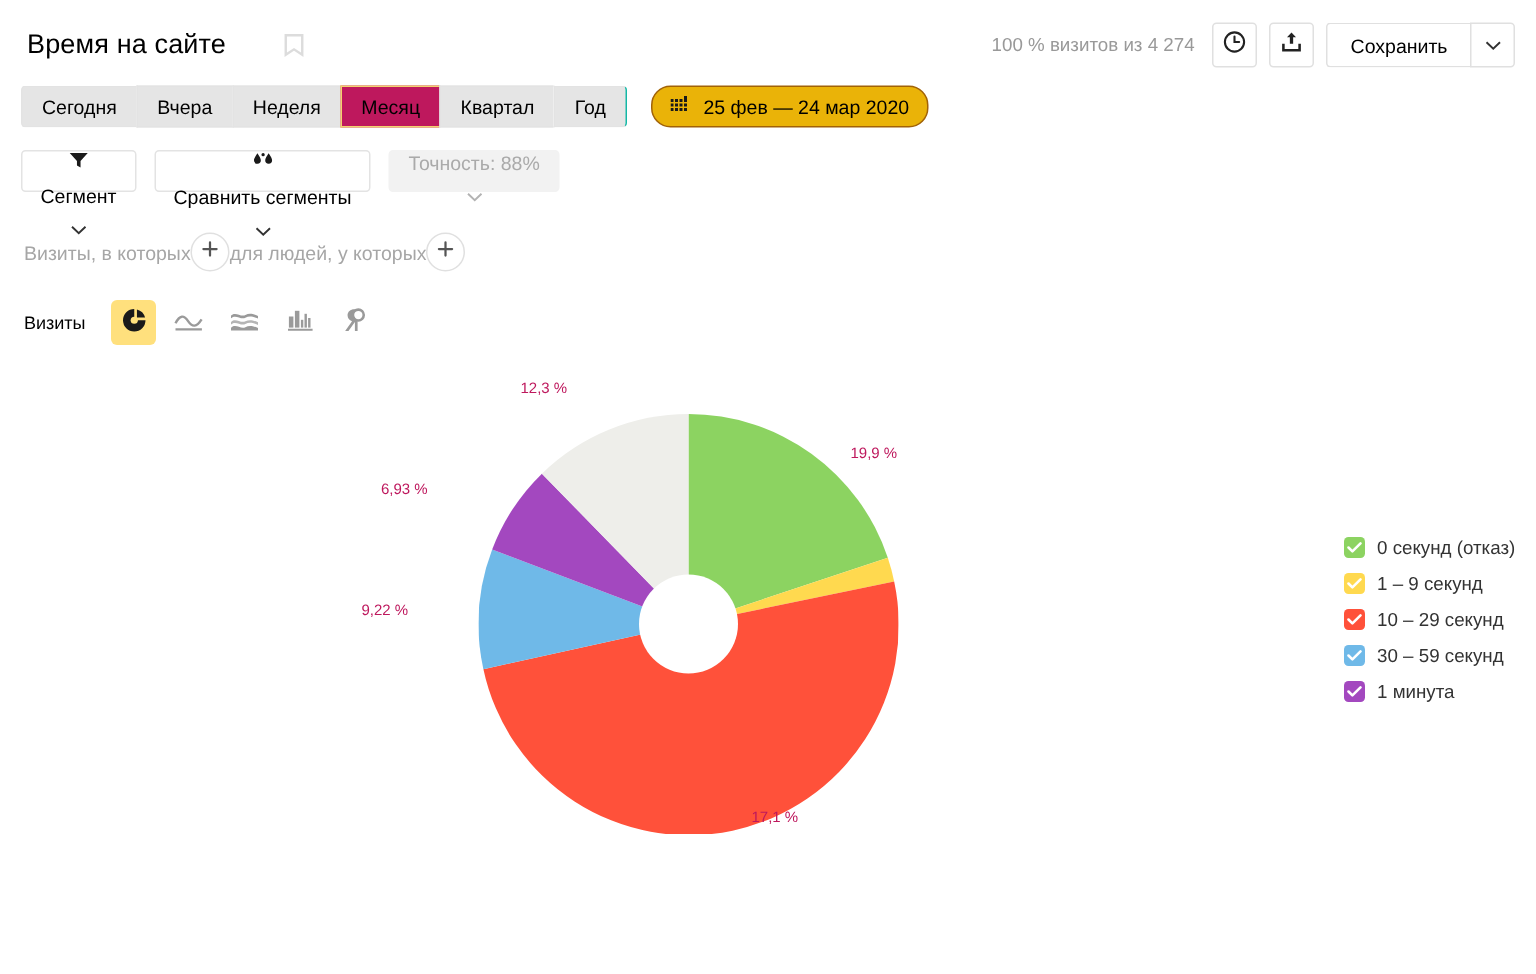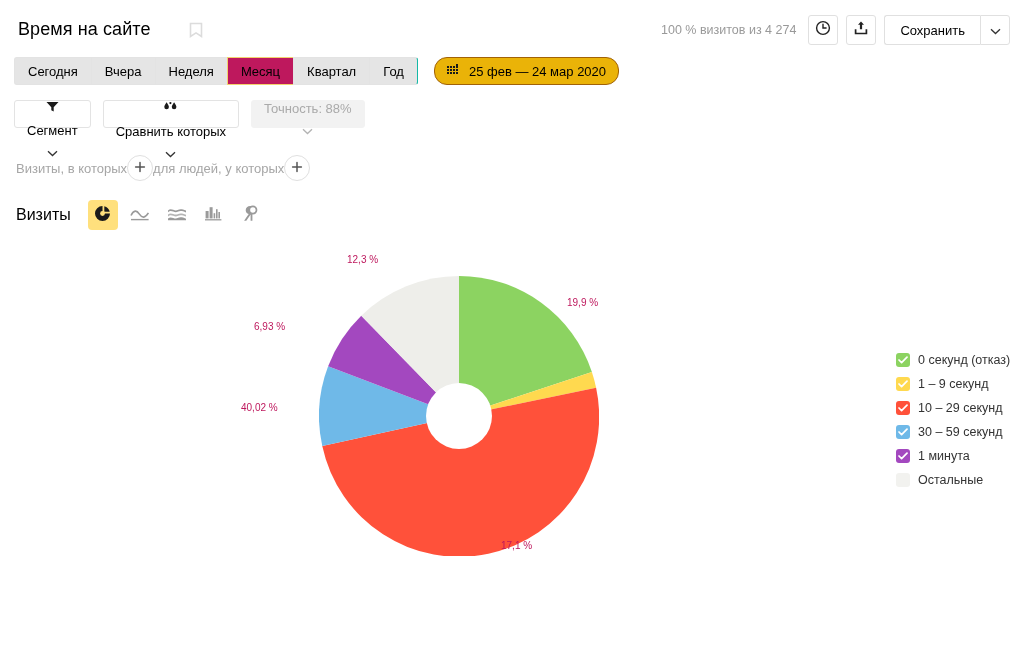--- a/index.html
+++ b/index.html
@@ -95,39 +95,39 @@
     width: 26px; height: 26px; border-radius: 50%; border: 1px solid #e0e0e0;
     background: #fff; display: flex; align-items: center; justify-content: center;
     cursor: pointer; color: #666; font-size: 16px; line-height: 1;
   }
 
   
   .metric-row {
     position: absolute; left: 16px; top: 200px;
     display: flex; align-items: center; gap: 0;
   }
-  .metric-label { font-size: 16px; color: #000; margin-right: 17px; white-space: nowrap; }
+  .metric-label { font-size: 12px; color: #000; margin-right: 17px; white-space: nowrap; }
   .ct-btn {
     width: 30px; height: 30px; border-radius: 4px; background: transparent;
     border: none; display: flex; align-items: center; justify-content: center;
     cursor: pointer; margin-right: 7px; padding: 0;
   }
   .ct-btn.active { background: #ffe07d; }
 
   
   .chart-area { position: absolute; left: 0; top: 240px; width: 1024px; height: 400px; }
   .donut-wrap { position: absolute; left: 319px; top: 36px; width: 280px; height: 280px; }
   .pct-label {
     position: absolute; font-size: 10px; color: #be185d; white-space: nowrap;
   }
 
   
   .legend { position: absolute; left: 896px; top: 353px; }
   .legend-item {
-    display: flex; height: 24px; cursor: pointer;
+    display: flex; align-items: center; height: 24px; cursor: pointer;
   }
   .swatch {
     width: 14px; height: 14px; border-radius: 3px; margin-right: 8px;
     display: flex; align-items: center; justify-content: center; flex: 0 0 auto;
   }
   .swatch svg { display: block; }
   .legend-text { font-size: 12.5px; color: #333; white-space: nowrap; }
 </style>
 </head>
 <body>
@@ -227,21 +227,21 @@
     </div>
 
     <div class="pill">
       <span>
         <svg width="15" height="13" viewBox="0 0 15 13">
           <path d="M3.6 1.2C5 3.3 5.9 4.7 5.9 5.9a2.3 2.3 0 1 1-4.6 0c0-1.2.9-2.6 2.3-4.7z" fill="#1a1a1a"></path>
           <path d="M11.1 1.2c1.4 2.1 2.3 3.5 2.3 4.7a2.3 2.3 0 1 1-4.6 0c0-1.2.9-2.6 2.3-4.7z" fill="#1a1a1a"></path>
           <circle cx="7.4" cy="2.1" r="1.1" fill="#1a1a1a"></circle>
         </svg>
       </span>
-      <span>Сравнить которых</span>
+      <span>Сравнить сегменты</span>
       <span>
         <svg width="11" height="7" viewBox="0 0 11 7">
           <path d="M1 1.2l4.5 4.3L10 1.2" fill="none" stroke="#333" stroke-width="1.3"></path>
         </svg>
       </span>
     </div>
 
     <div class="pill disabled">
       <span>Точность: 88%</span>
       <span>
@@ -337,21 +337,21 @@
           <path d="M140,140 L272.87,95.89 A140,140 0 0,1 277.11,111.68 Z" fill="#ffd94f"></path>
           <path d="M140,140 L277.11,111.68 A140,140 0 0,1 3.27,170.09 Z" fill="#ff513a"></path>
           <path d="M140,140 L3.27,170.09 A140,140 0 0,1 9.11,90.33 Z" fill="#6fb9e8"></path>
           <path d="M140,140 L9.11,90.33 A140,140 0 0,1 42.26,39.76 Z" fill="#a348bf"></path>
           <path d="M140,140 L42.26,39.76 A140,140 0 0,1 140.00,0.00 Z" fill="#eeeeea"></path>
           <circle cx="140" cy="140" r="33" fill="#ffffff"></circle>
         </svg>
 
       <span class="pct-label" style="left:248px;top:-8px;margin-top:29px;">19,9 %</span>
       <span class="pct-label" style="left:182px;top:264px;">17,1 %</span>
-      <span class="pct-label" style="left:-78px;top:126px;">40,02 %</span>
+      <span class="pct-label" style="left:-78px;top:126px;">9,22 %</span>
       <span class="pct-label" style="left:-65px;top:45px;">6,93 %</span>
       <span class="pct-label" style="left:28px;top:-22px;">12,3 %</span>
     </div>
 
     <div class="legend" style="top:113px;">
       <div class="legend-item">
         <span class="swatch" style="background:#8cd361;">
           <svg width="10" height="8" viewBox="0 0 10 8">
               <path d="M1 4l2.6 2.6L9 1.2" fill="none" stroke="#fff" stroke-width="1.7" stroke-linecap="round" stroke-linejoin="round"></path>
             </svg>
@@ -388,20 +388,16 @@
 
       <div class="legend-item">
         <span class="swatch" style="background:#a348bf;">
           <svg width="10" height="8" viewBox="0 0 10 8">
               <path d="M1 4l2.6 2.6L9 1.2" fill="none" stroke="#fff" stroke-width="1.7" stroke-linecap="round" stroke-linejoin="round"></path>
             </svg>
         </span>
         <span class="legend-text">1 минута</span>
       </div>
 
-      <div class="legend-item">
-        <span class="swatch" style="background:#f2f2ef;"></span>
-        <span class="legend-text">Остальные</span>
-      </div>
     </div>
 
   </div>
 </div>
 
 </body></html>

